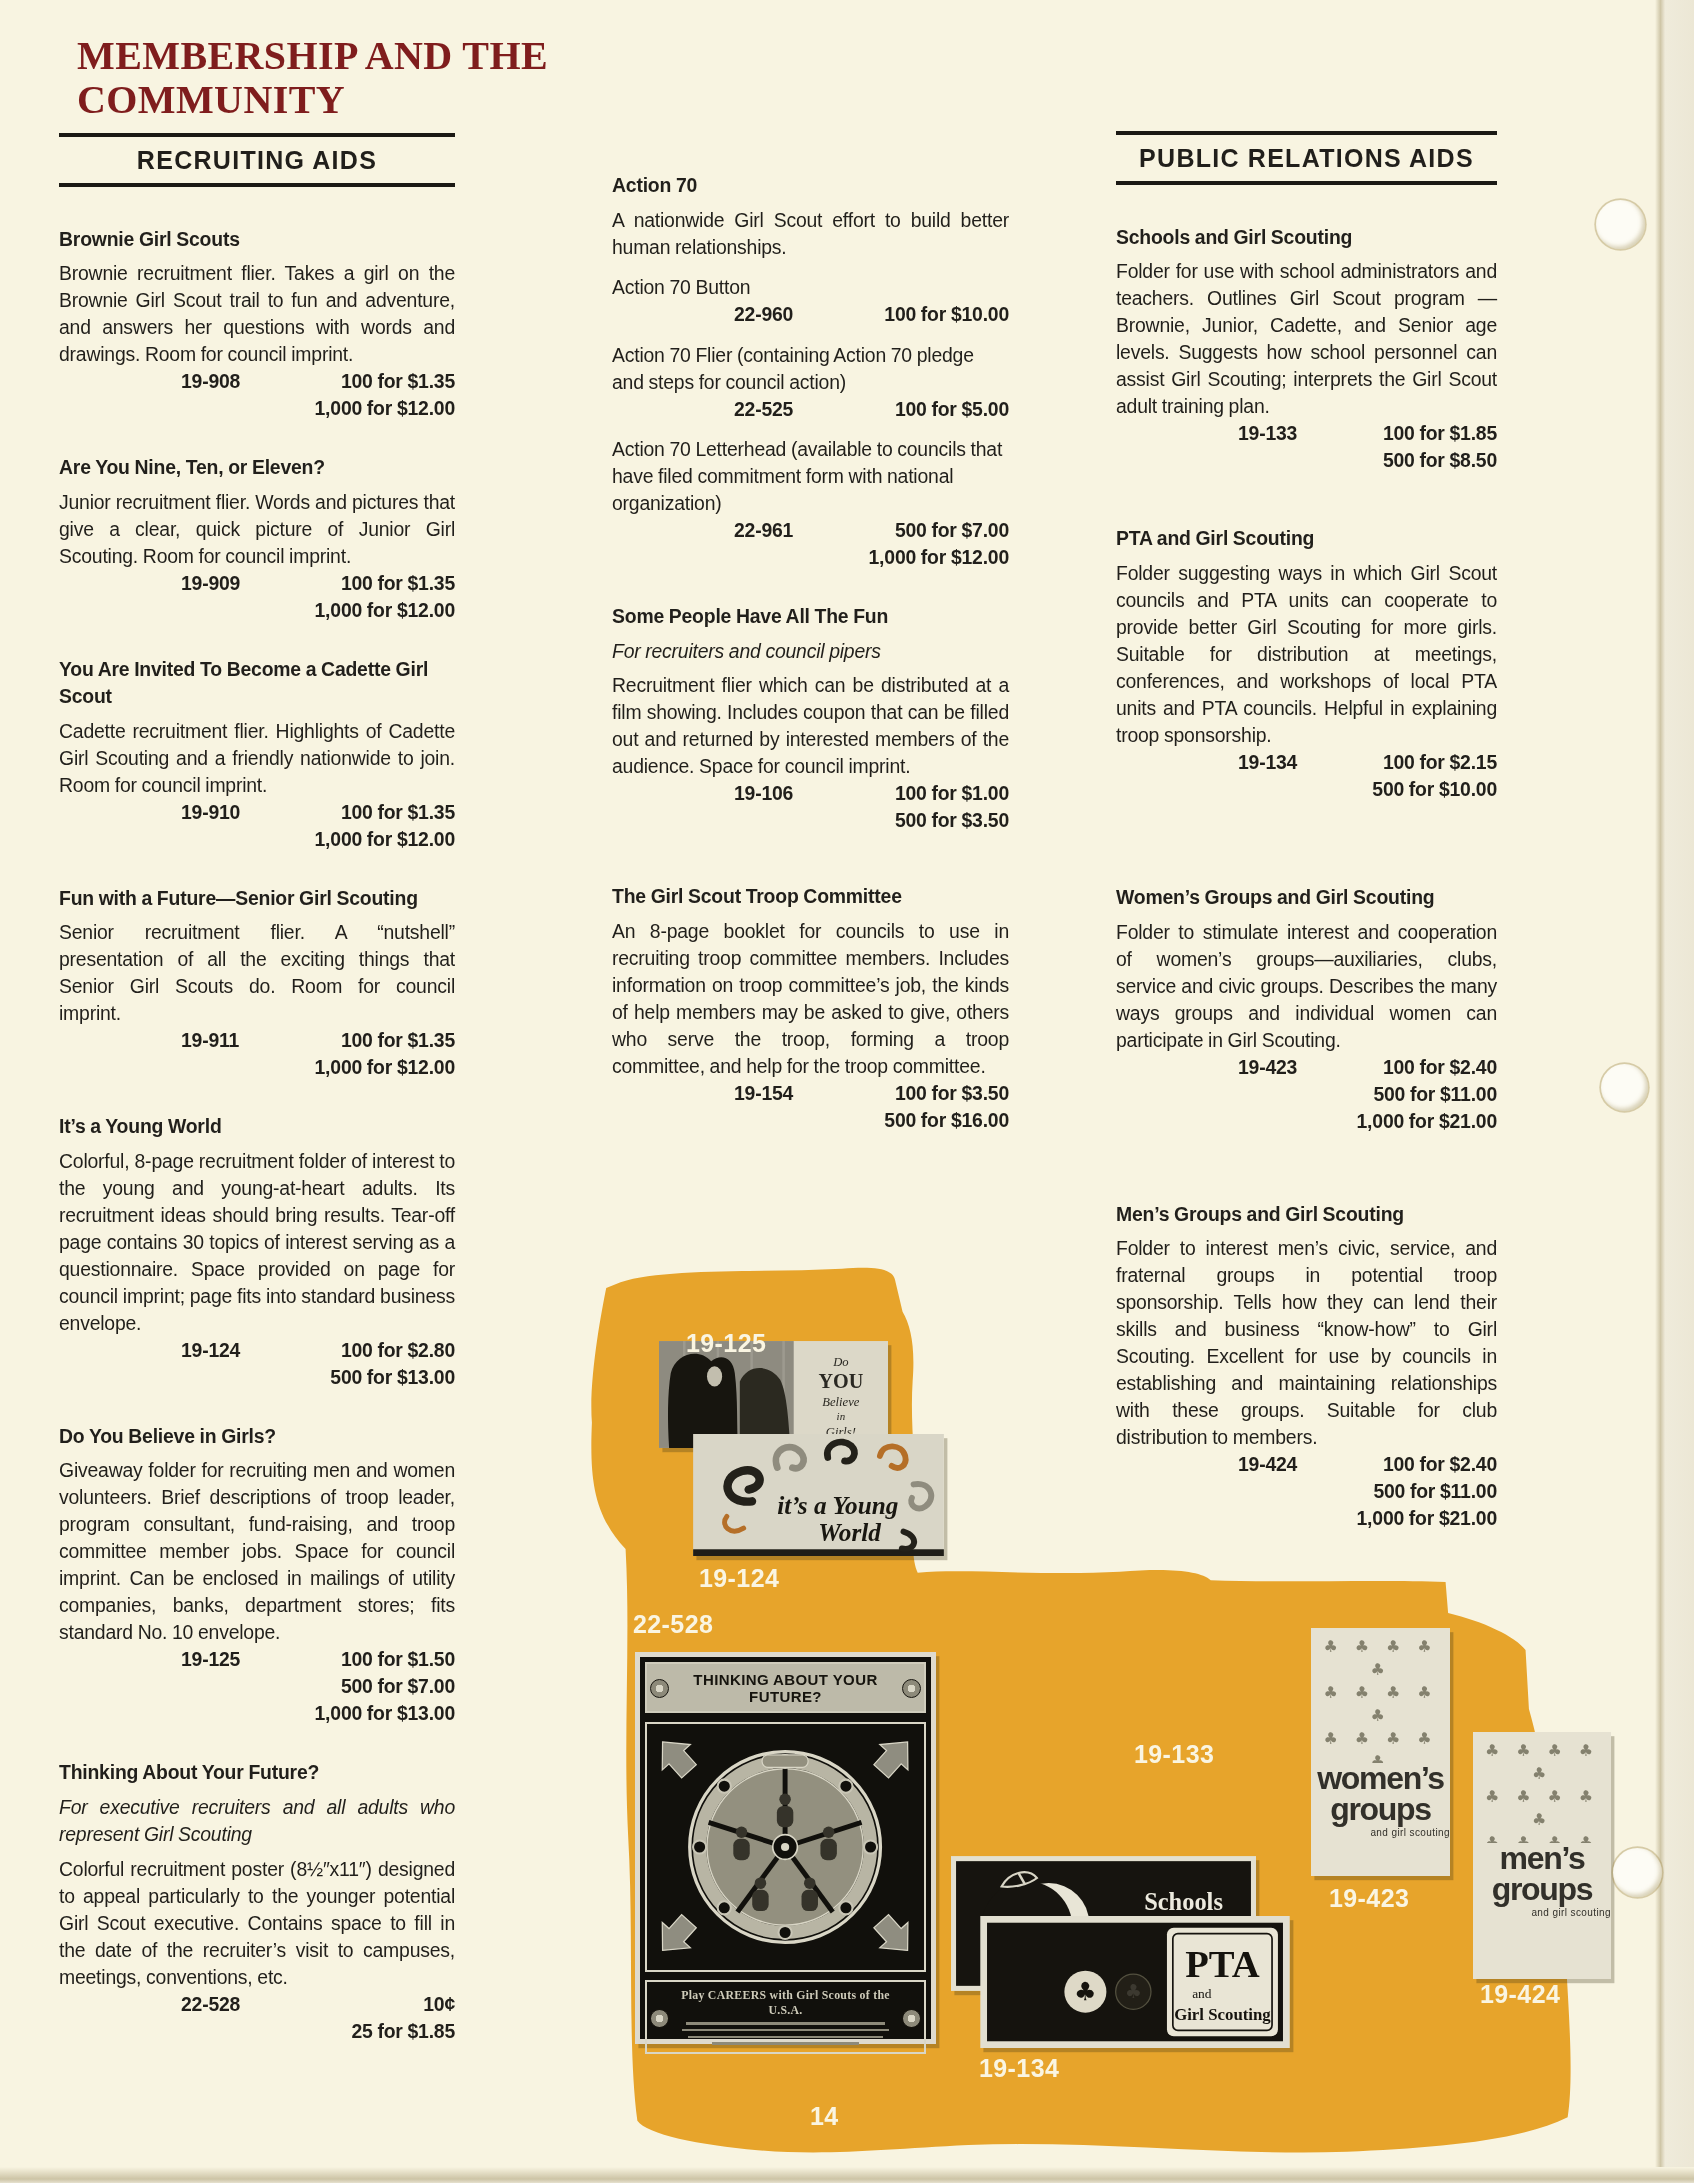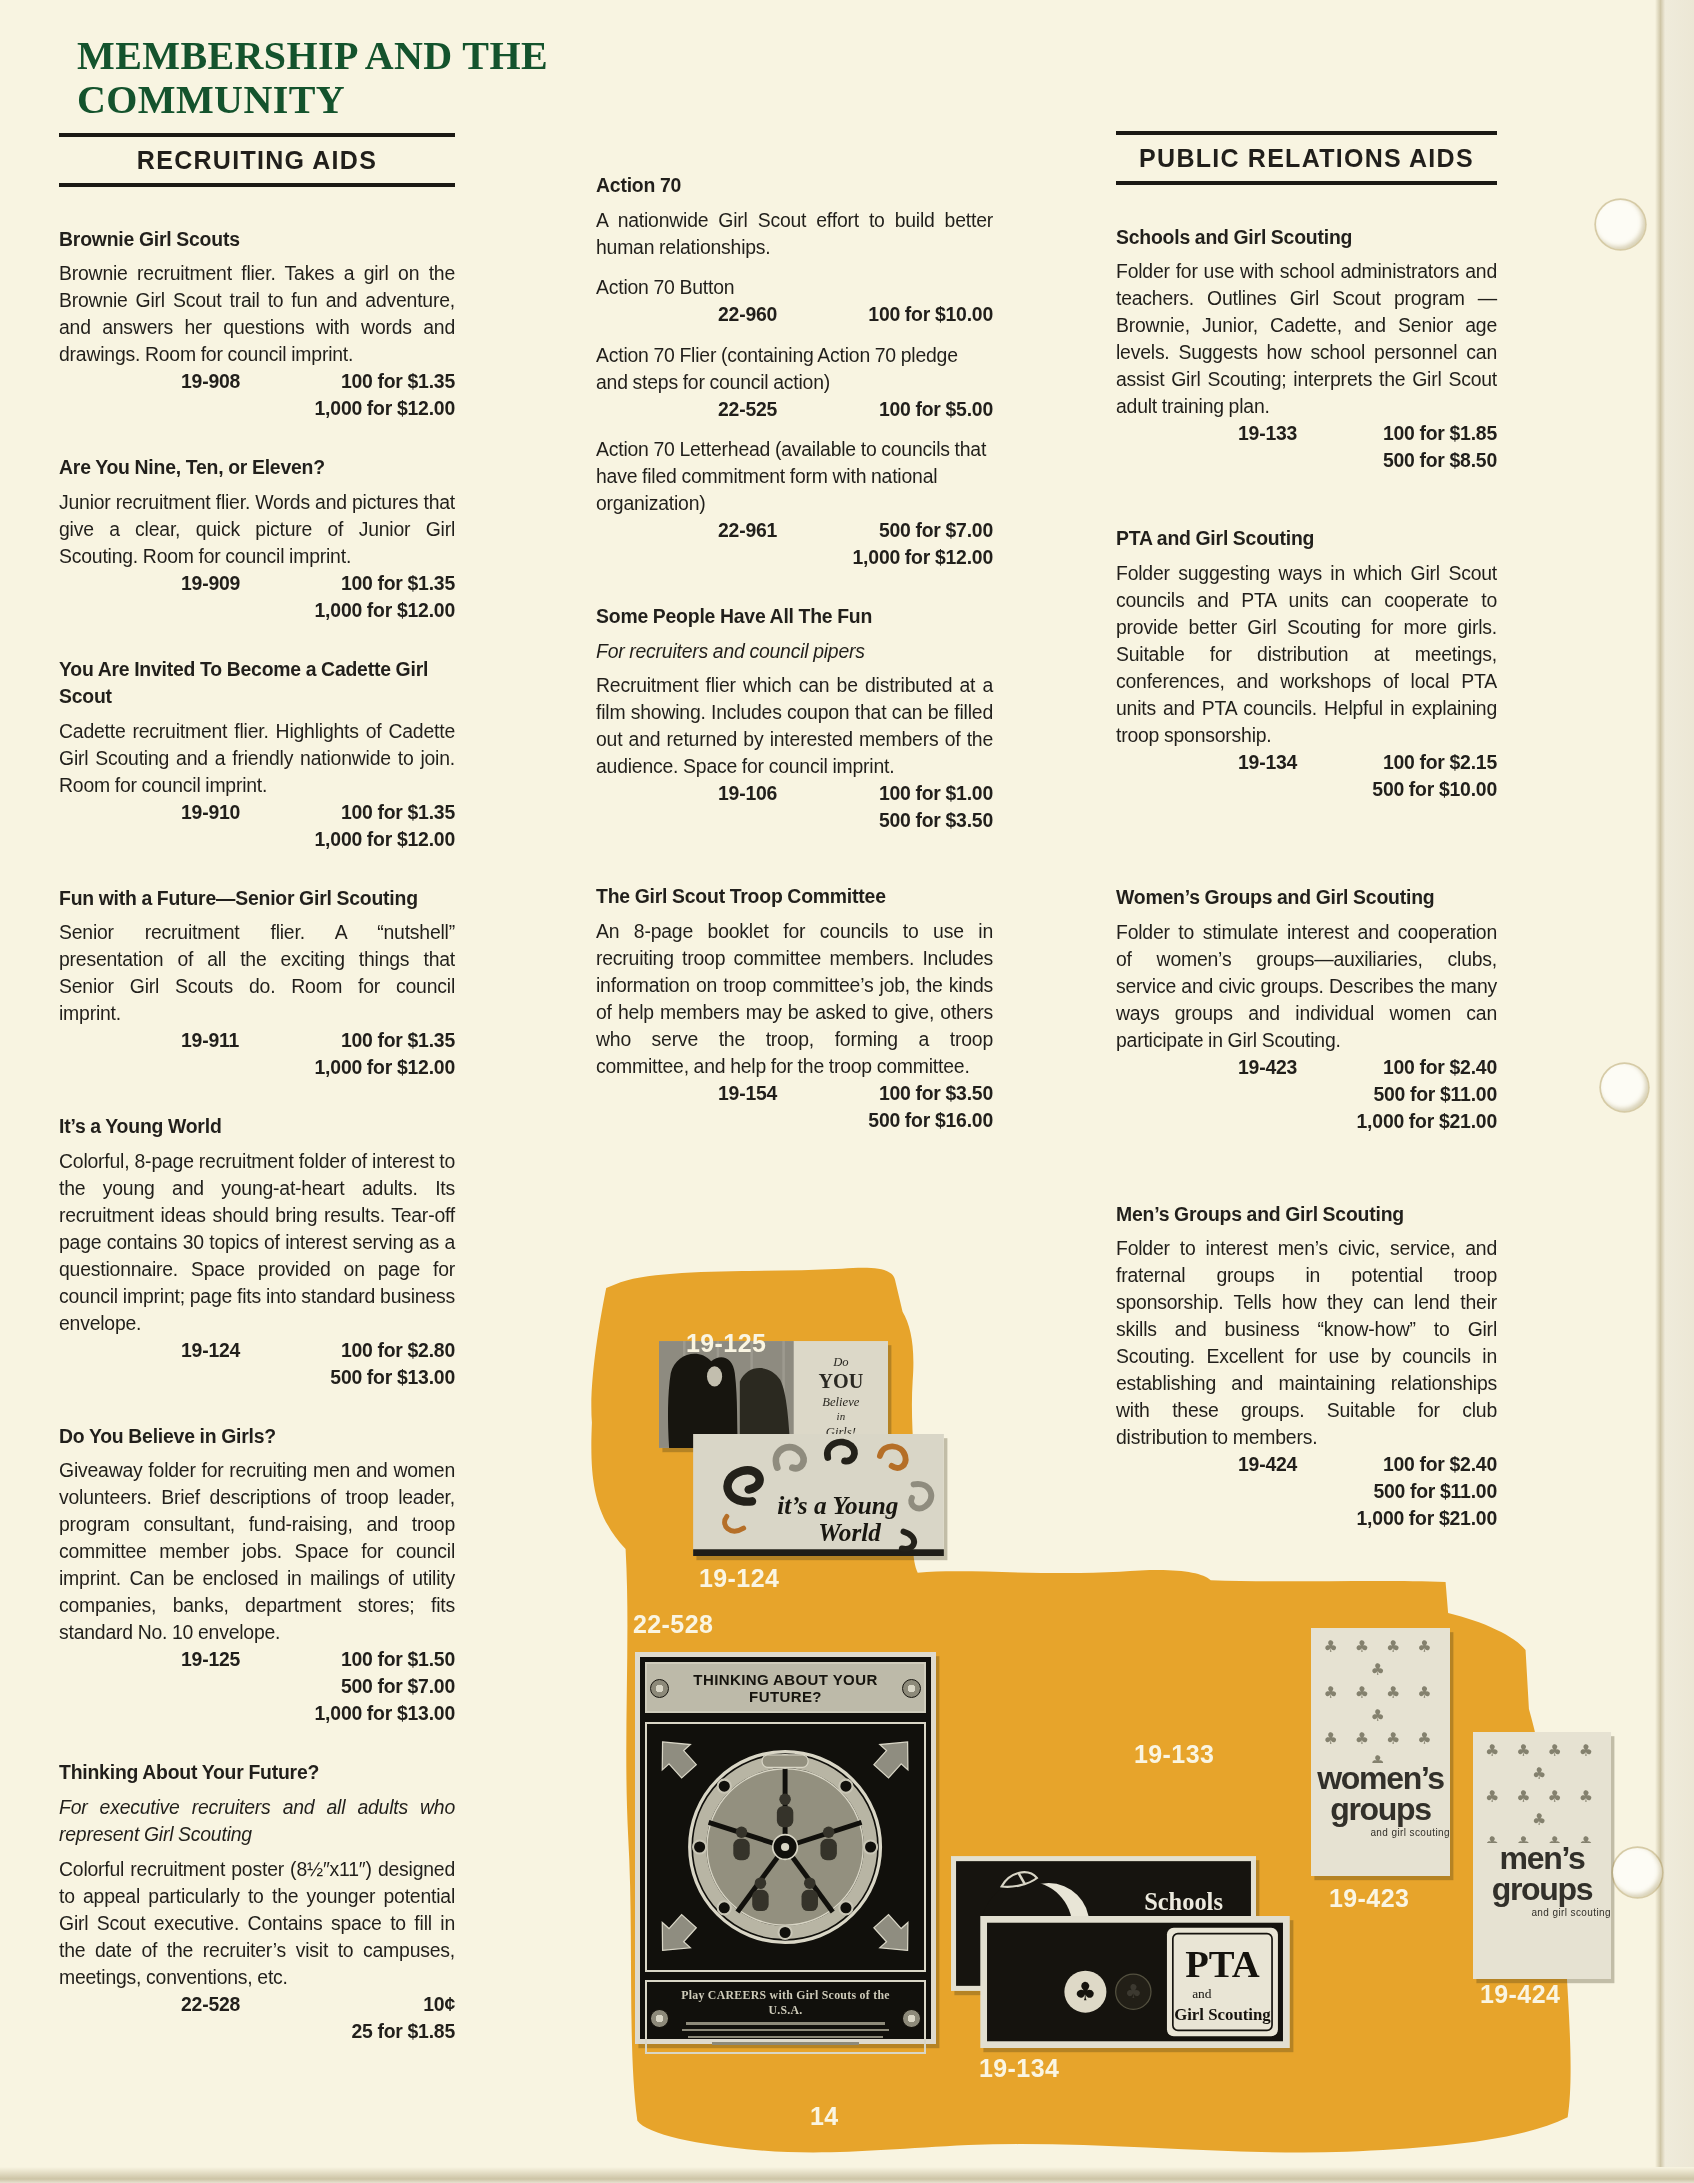--- a/index.html
+++ b/index.html
@@ -2,26 +2,26 @@
 <html style="font-size:13.5px"><head>
 <meta charset="utf-8">
 <style>
   html,body{margin:0;padding:0;background:#dfdac6;}
   .page{position:relative;width:1694px;height:2183px;background:#f8f4e1;overflow:hidden;
         font-family:"Liberation Sans","DejaVu Sans",sans-serif;color:#211f1b;}
 
   
   .main-title{position:absolute;left:77px;top:34px;width:472px;
     font-family:"Liberation Serif","DejaVu Serif",serif;font-weight:bold;
-    font-size:40px;line-height:44px;color:#14532d;letter-spacing:0.4px;}
+    font-size:40px;line-height:44px;color:#7f1d1d;letter-spacing:0.4px;}
 
   
   .col{position:absolute;font-size:19.4px;line-height:27px;letter-spacing:-0.2px;word-spacing:-0.4px;}
   #col-left{left:59px;top:133px;width:396px;}
-  #col-middle{left:596px;top:140px;width:397px;}
+  #col-middle{left:612px;top:140px;width:397px;}
   #col-right{left:1116px;top:131px;width:381px;}
   .col-header .rule{height:4.2px;background:#1b1914;}
   .col-header .hdr-title{text-align:center;font-weight:bold;font-size:25px;
       letter-spacing:1.3px;padding:10px 0 8.4px;}
   .col-header{margin-bottom:39px;}
   .sec-head{font-weight:bold;margin-top:32px;}
   .sec-para{text-align:justify;margin-top:7.6px;}
   .sec-ital{font-style:italic;margin-top:7.6px;text-align:justify;}
   .sec-plain{margin-top:13.5px;}
   .price-row{display:flex;font-weight:bold;}

